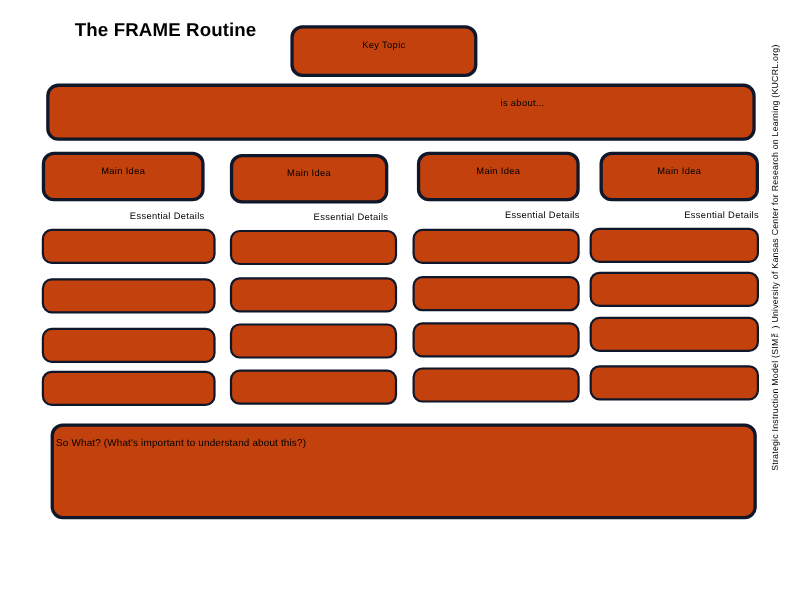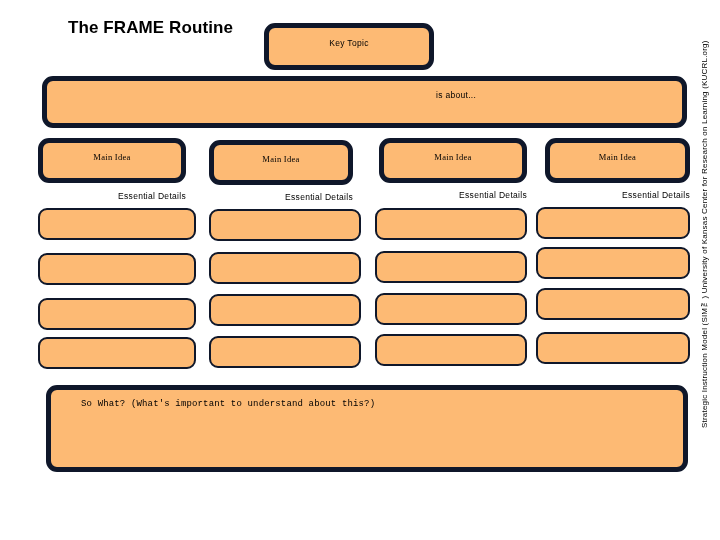--- a/index.html
+++ b/index.html
@@ -20,22 +20,22 @@
     position: absolute;
     left: 0; top: 0;
     width: 720px;
     height: 472px;
   }
 
   
   .rbox {
     position: absolute;
     box-sizing: border-box;
-    background: #fdba74;
-    border: 5px solid #0f172a;
+    background: #c2410c;
+    border: 3px solid #0f172a;
     border-radius: 11px;
   }
   .rbox.thin {
     border-width: 2px;
     border-radius: 9px;
   }
 
   
   #title {
     position: absolute;
@@ -66,41 +66,40 @@
 
   
   #is-about-box {
     left: 42px;
     top: 76px;
     width: 645px;
     height: 52px;
   }
   #is-about-label {
     position: absolute;
-    left: 379px;
+    left: 400px;
     top: 9px;
     font-size: 8.5px;
     letter-spacing: 0.3px;
     white-space: nowrap;
     padding-left: 10px;
   }
 
   
   .main-idea-box {
     height: 45px;
   }
   .main-idea-label {
     position: absolute;
     left: 0;
     right: 0;
     top: 9px;
     text-align: center;
     font-size: 8.5px;
     letter-spacing: 0.3px;
-    font-family: Liberation Serif, serif;
   }
   .essential-label {
     position: absolute;
     font-size: 8.5px;
     letter-spacing: 0.3px;
     text-align: right;
     white-space: nowrap;
   }
 
   .detail-box {
@@ -109,26 +108,25 @@
 
   
   #so-what-box {
     left: 46px;
     top: 385px;
     width: 642px;
     height: 87px;
   }
   #so-what-label {
     position: absolute;
-    left: 30px;
+    left: 2px;
     top: 9px;
     font-size: 9px;
     letter-spacing: 0.15px;
     white-space: nowrap;
-    font-family: Liberation Mono, monospace;
   }
 
   
   #extend-box {
     left: 46px;
     top: 480px;
     width: 642px;
     height: 53px;
   }
   #extend-label {

